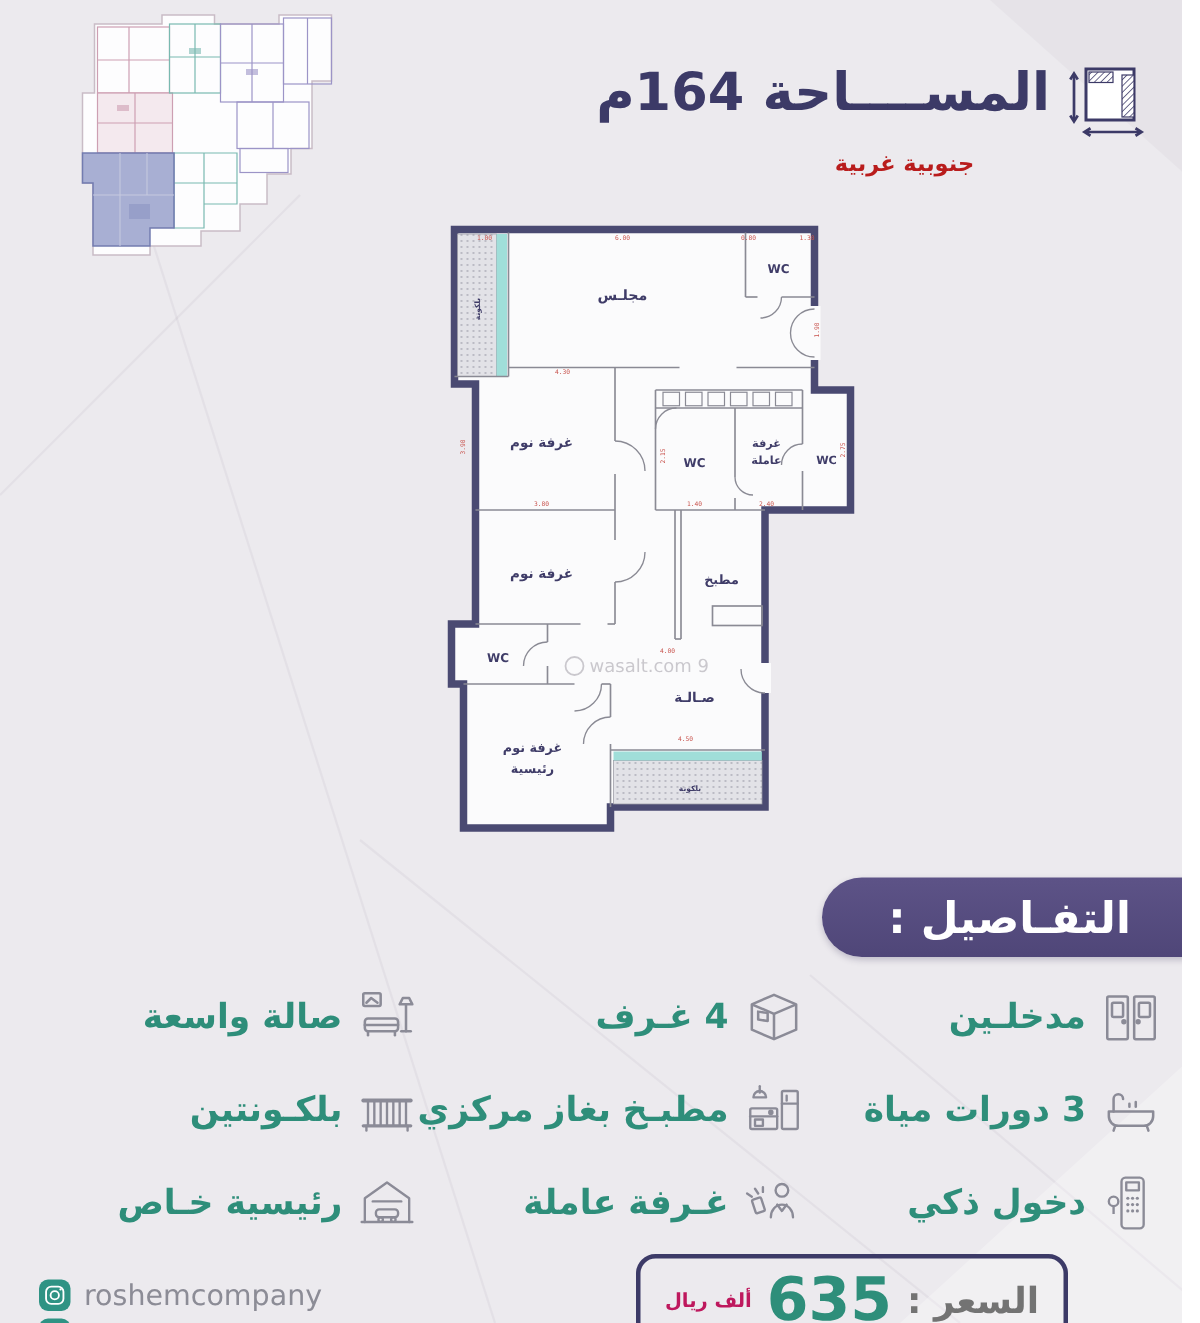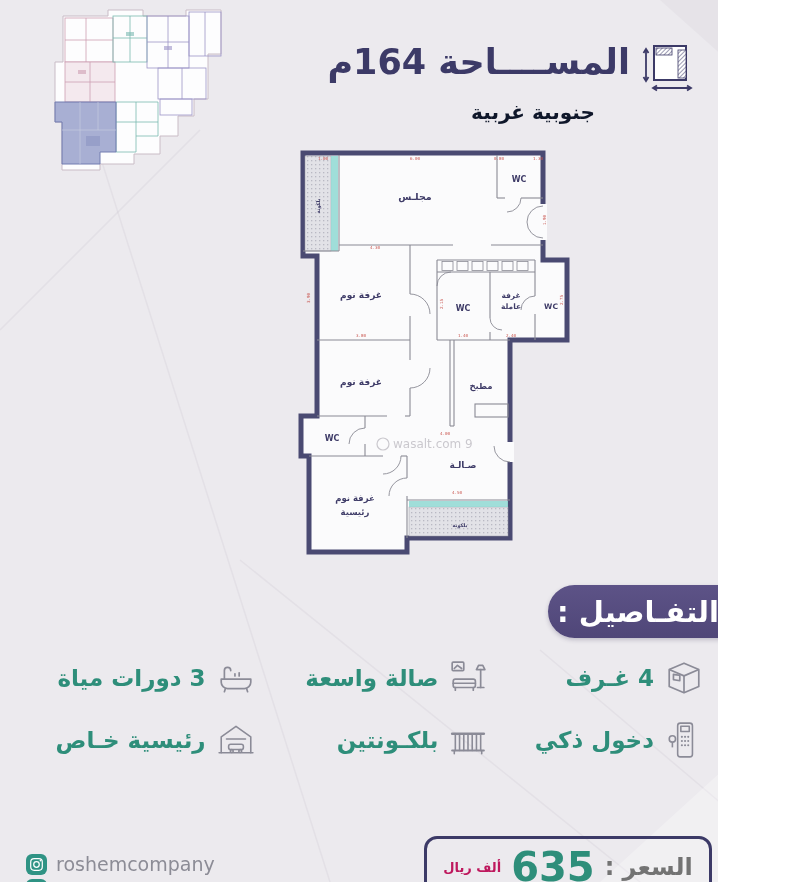--- a/index.html
+++ b/index.html
@@ -1,26 +1,26 @@
 <!DOCTYPE html>
 <html lang="ar"><head>
 <meta charset="utf-8">
 <style>
   html,body{margin:0;padding:0;}
-  .page{position:relative;width:718px;height:882px;background:#ECEAEE;overflow:hidden;
+  .page{position:relative;width:788px;height:882px;background:#ECEAEE;overflow:hidden;
         font-family:"DejaVu Sans",sans-serif;}
   .bg-lines{position:absolute;inset:0;pointer-events:none;}
   
   .mini-plan{position:absolute;left:38px;top:4px;width:205px;height:170px;}
   
   .hdr-title{position:absolute;top:42px;right:88px;color:#3C3A67;font-size:35px;font-weight:bold;
              direction:rtl;letter-spacing:0;}
   .hdr-icon{position:absolute;top:40px;right:24px;}
   .hdr-orient{position:absolute;top:100px;right:85px;width:200px;text-align:center;
-              color:#0f172a;font-size:20px;font-weight:bold;direction:rtl;}
+              color:#b91c1c;font-size:15px;font-weight:bold;direction:rtl;}
   
   .plan-wrap{position:absolute;left:295px;top:148px;width:275px;height:410px;}
   
   .banner{position:absolute;left:548px;right:-10px;top:585px;height:53px;
           background:linear-gradient(#5d5387,#4f4678);border-radius:27px 0 0 27px;
           display:flex;align-items:center;justify-content:center;
           color:#fff;font-size:29px;font-weight:bold;direction:rtl;
           box-shadow:0 2px 4px rgba(60,50,90,.25);}
   
   .features{position:absolute;left:40px;right:14px;top:652px;direction:rtl;
@@ -30,21 +30,21 @@
   .ficon{width:40px;height:40px;flex:0 0 auto;display:flex;align-items:center;justify-content:center;}
   
   .price-box{position:absolute;left:424px;top:836px;width:288px;height:60px;
              border:3px solid #3C3A67;border-radius:13px;direction:rtl;
              display:flex;align-items:center;justify-content:center;gap:10px;padding-top:2px;box-sizing:border-box;}
   .p-label{color:#737373;font-size:24px;font-weight:bold;}
   .p-value{color:#2E8E7A;font-size:40px;font-weight:bold;line-height:1;}
   .p-unit{color:#be185d;font-size:13px;font-weight:bold;}
   
   .footer{position:absolute;left:26px;top:853px;}
-  .frow{display:flex;align-items:flex-end;gap:9px;}
+  .frow{display:flex;align-items:flex-start;gap:9px;}
   .sq-icon{width:21px;height:21px;border-radius:6px;background:#2F9384;display:flex;
            align-items:center;justify-content:center;flex:0 0 auto;}
   .company{color:#8C8C96;font-size:19px;}
   .frow2{margin-top:4px;}
 </style>
 </head>
 <body>
 
 <div class="page">
 
@@ -233,20 +233,35 @@
       </g>
     </svg>
   </div>
 
   <div class="banner">
     <span>التفـاصيل :</span>
   </div>
 
   <div class="features">
 
+    <div class="feat">
+      <span class="ficon">
+        <svg viewBox="0 0 36 36" width="38" height="38">
+            <g stroke="#8B8B97" stroke-width="1.6" fill="none" stroke-linejoin="round">
+          <rect x="3" y="5" width="13" height="27" rx="1"></rect>
+              <rect x="20" y="5" width="13" height="27" rx="1"></rect>
+          <rect x="6" y="9" width="7" height="9" rx="1"></rect>
+              <rect x="23" y="9" width="7" height="9" rx="1"></rect>
+          <circle cx="13.5" cy="21" r="0.9" fill="#8B8B97"></circle>
+              <circle cx="22.5" cy="21" r="0.9" fill="#8B8B97"></circle>
+        </g>
+          </svg>
+      </span>
+      <span class="flabel">مدخلـين</span>
+    </div>
 
     <div class="feat">
       <span class="ficon">
         <svg viewBox="0 0 36 36" width="38" height="38">
             <g stroke="#8B8B97" stroke-width="1.6" fill="none" stroke-linejoin="round">
           <path d="M4,10 L18,4 L32,10 L32,26 L18,32 L4,26 Z"></path>
           <path d="M4,10 L18,16 L32,10"></path>
               <path d="M18,16 V32"></path>
           <rect x="8" y="13.5" width="6" height="5" transform="skewY(8)"></rect>
         </g>
@@ -283,20 +298,53 @@
               <line x1="28" y1="28" x2="29" y2="31"></line>
           <path d="M7,19 v-8 a3,3 0 0 1 6,0"></path>
           <line x1="17" y1="14" x2="17" y2="16"></line>
               <line x1="21" y1="13" x2="21" y2="16"></line>
         </g>
           </svg>
       </span>
       <span class="flabel">3 دورات مياة</span>
     </div>
 
+    <div class="feat">
+      <span class="ficon">
+        <svg viewBox="0 0 36 36" width="38" height="38">
+            <g stroke="#8B8B97" stroke-width="1.5" fill="none" stroke-linejoin="round" stroke-linecap="round">
+          <rect x="23" y="6" width="10" height="24" rx="1"></rect>
+              <line x1="23" y1="14" x2="33" y2="14"></line>
+              <line x1="26" y1="9" x2="26" y2="12"></line>
+          <line x1="9" y1="3" x2="9" y2="7"></line>
+              <path d="M5,10 a4,4 0 0 1 8,0 Z"></path>
+          <rect x="3" y="17" width="17" height="13" rx="1"></rect>
+              <line x1="3" y1="22" x2="20" y2="22"></line>
+          <rect x="6" y="24" width="5" height="4"></rect>
+              <circle cx="16" cy="19.5" r="1" fill="#8B8B97"></circle>
+        </g>
+          </svg>
+      </span>
+      <span class="flabel">مطبـخ بغاز مركزي</span>
+    </div>
+
+    <div class="feat">
+      <span class="ficon">
+        <svg viewBox="0 0 36 36" width="38" height="38">
+            <g stroke="#8B8B97" stroke-width="1.5" fill="none" stroke-linecap="round">
+          <line x1="3" y1="12" x2="33" y2="12" stroke-width="2.4"></line>
+          <path d="M6,12 V28 M10,12 V28 M14,12 V28 M18,12 V28 M22,12 V28 M26,12 V28 M30,12 V28"></path>
+          <line x1="3" y1="28" x2="33" y2="28" stroke-width="2"></line>
+          <line x1="5" y1="28" x2="5" y2="31"></line>
+              <line x1="31" y1="28" x2="31" y2="31"></line>
+        </g>
+          </svg>
+      </span>
+      <span class="flabel">بلكـونتين</span>
+    </div>
 
     <div class="feat">
       <span class="ficon">
         <svg viewBox="0 0 36 36" width="38" height="38">
             <g stroke="#8B8B97" stroke-width="1.5" fill="none" stroke-linejoin="round">
           <rect x="12" y="2" width="14" height="32" rx="2.5"></rect>
               <rect x="15" y="5" width="8" height="5"></rect>
           <g fill="#8B8B97" stroke="none">
             <circle cx="16" cy="15" r="1"></circle>
                 <circle cx="19" cy="15" r="1"></circle>
@@ -312,32 +360,31 @@
               <line x1="7" y1="20" x2="7" y2="25"></line>
         </g>
           </svg>
       </span>
       <span class="flabel">دخول ذكي</span>
     </div>
 
     <div class="feat">
       <span class="ficon">
         <svg viewBox="0 0 36 36" width="38" height="38">
-            <g stroke="#8B8B97" stroke-width="1.5" fill="none" stroke-linecap="round">
-          <line x1="3" y1="12" x2="33" y2="12" stroke-width="2.4"></line>
-          <path d="M6,12 V28 M10,12 V28 M14,12 V28 M18,12 V28 M22,12 V28 M26,12 V28 M30,12 V28"></path>
-          <line x1="3" y1="28" x2="33" y2="28" stroke-width="2"></line>
-          <line x1="5" y1="28" x2="5" y2="31"></line>
-              <line x1="31" y1="28" x2="31" y2="31"></line>
-        </g>
-          </svg>
-      </span>
-      <span class="flabel">بلكـونتين</span>
-    </div>
-
+            <g stroke="#8B8B97" stroke-width="1.5" fill="none" stroke-linejoin="round" stroke-linecap="round">
+          <circle cx="23" cy="10" r="4"></circle>
+          <path d="M16,27 a7,8 0 0 1 14,0"></path>
+          <path d="M20,19 l3,4 3,-4"></path>
+          <rect x="5" y="15" width="6" height="9" rx="1" transform="rotate(-18 8 19)"></rect>
+          <path d="M8,12 l-2,-3 M11,11 v-3 M4,14 l-3,-2"></path>
+        </g>
+          </svg>
+      </span>
+      <span class="flabel">غـرفة عاملة</span>
+    </div>
 
     <div class="feat">
       <span class="ficon">
         <svg viewBox="0 0 36 36" width="38" height="38">
             <g stroke="#8B8B97" stroke-width="1.5" fill="none" stroke-linejoin="round" stroke-linecap="round">
           <path d="M4,30 V15 L18,5 L32,15 V30"></path>
           <line x1="2" y1="30" x2="34" y2="30"></line>
           <line x1="9" y1="17" x2="27" y2="17"></line>
           <rect x="11" y="22" width="14" height="5" rx="2"></rect>
           <circle cx="14" cy="28.5" r="1.4"></circle>

